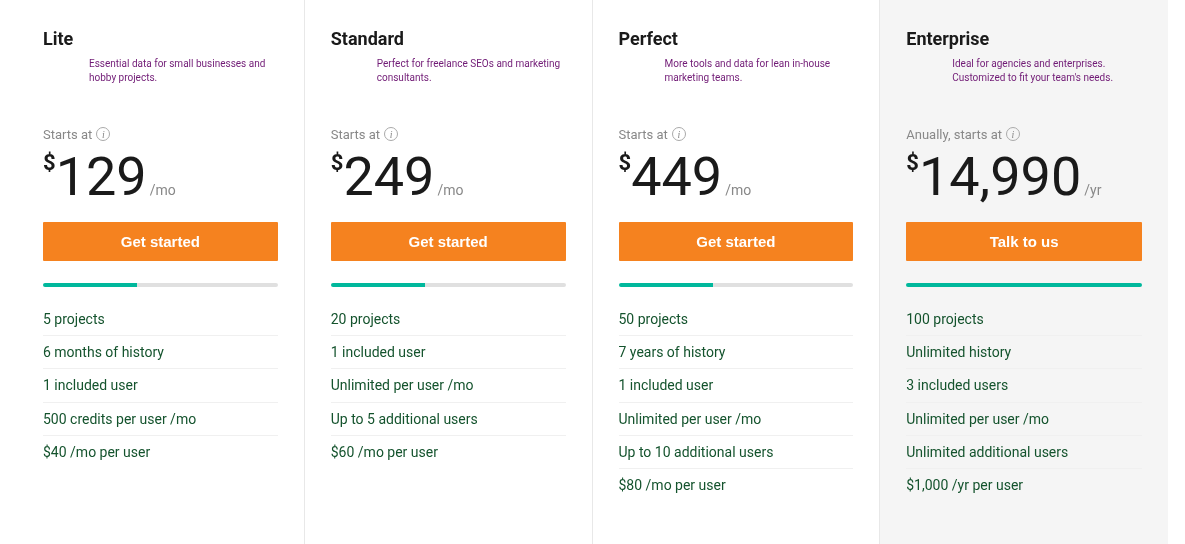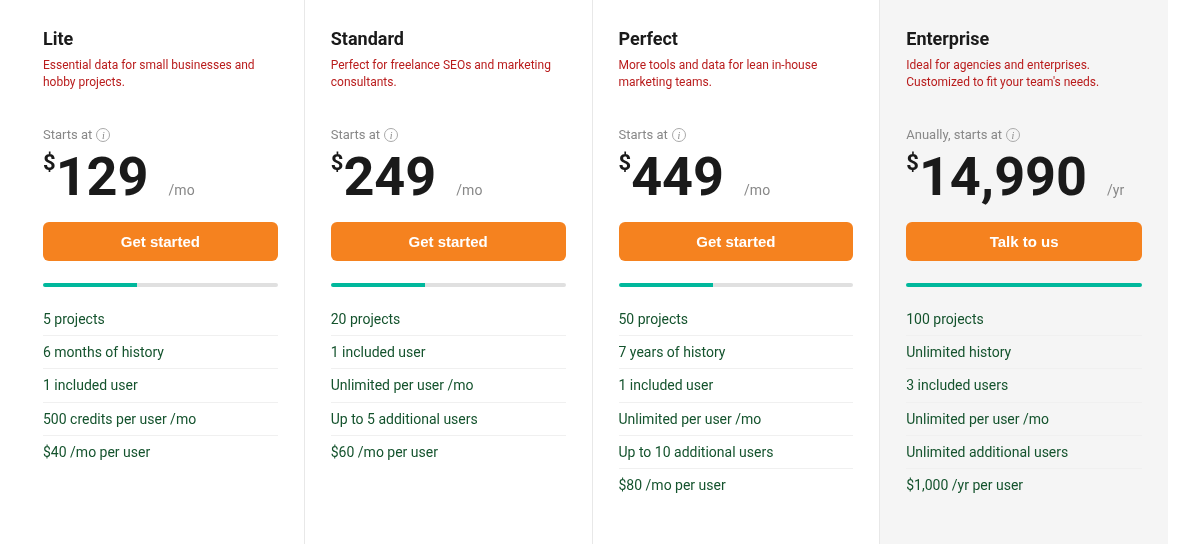--- a/index.html
+++ b/index.html
@@ -27,32 +27,33 @@
       border-right: none;
       background: #f5f5f5;
     }
     .plan-name {
       font-size: 18px;
       font-weight: 700;
       color: #1a1a1a;
       margin-bottom: 8px;
     }
     .plan-description {
-      font-size: 12px;
-      color: #b91c1c;
+      font-size: 10px;
+      color: #701a75;
       line-height: 1.4;
       margin-bottom: 18px;
       min-height: 52px;
+      margin-left: 46px;
     }
     .starts-at-label {
       font-size: 13px;
       color: #888;
       margin-bottom: 4px;
       display: flex;
-      align-items: flex-end;
+      align-items: flex-start;
       gap: 4px;
     }
     .info-icon {
       display: inline-flex;
       align-items: center;
       justify-content: center;
       width: 14px;
       height: 14px;
       border-radius: 50%;
       border: 1px solid #aaa;
@@ -71,40 +72,40 @@
     .price-dollar {
       font-size: 22px;
       font-weight: 700;
       color: #1a1a1a;
       align-self: flex-start;
       margin-top: 6px;
       line-height: 1;
     }
     .price-amount {
       font-size: 54px;
-      font-weight: 700;
+      font-weight: 400;
       color: #1a1a1a;
       line-height: 1;
     }
     .price-period {
       font-size: 14px;
       color: #888;
-      margin-left: 20px;
+      margin-left: 3px;
       margin-bottom: 6px;
     }
     .cta-button {
       display: inline-block;
       background: #f5821f;
       color: #fff;
       font-size: 15px;
       font-weight: 700;
       padding: 11px 28px;
       border: none;
       cursor: pointer;
-      border-radius: 6px;
+      border-radius: 1px;
       margin-bottom: 22px;
       width: 100%;
       text-align: center;
     }
     .divider-bar {
       height: 4px;
       background: linear-gradient(to right, #00b89c 40%, #e0e0e0 40%);
       margin-bottom: 16px;
       border-radius: 2px;
     }

